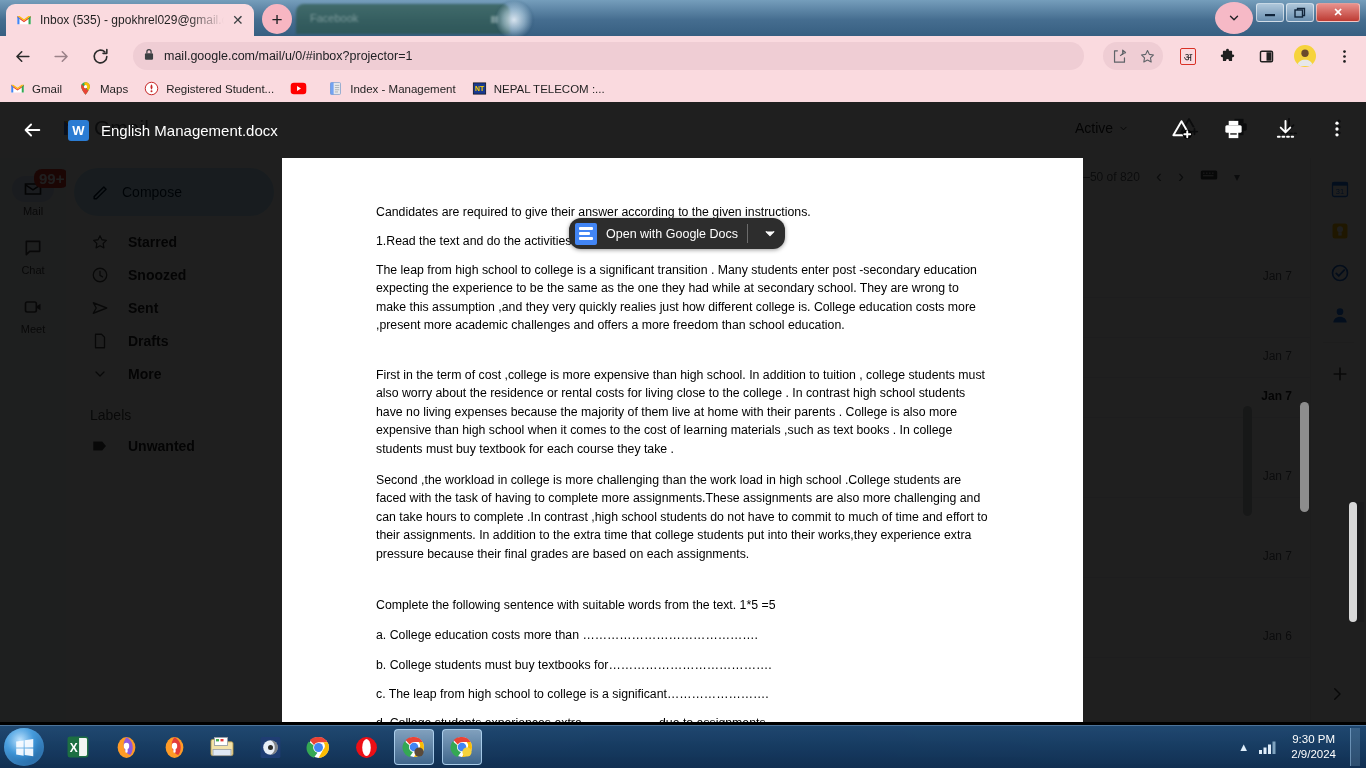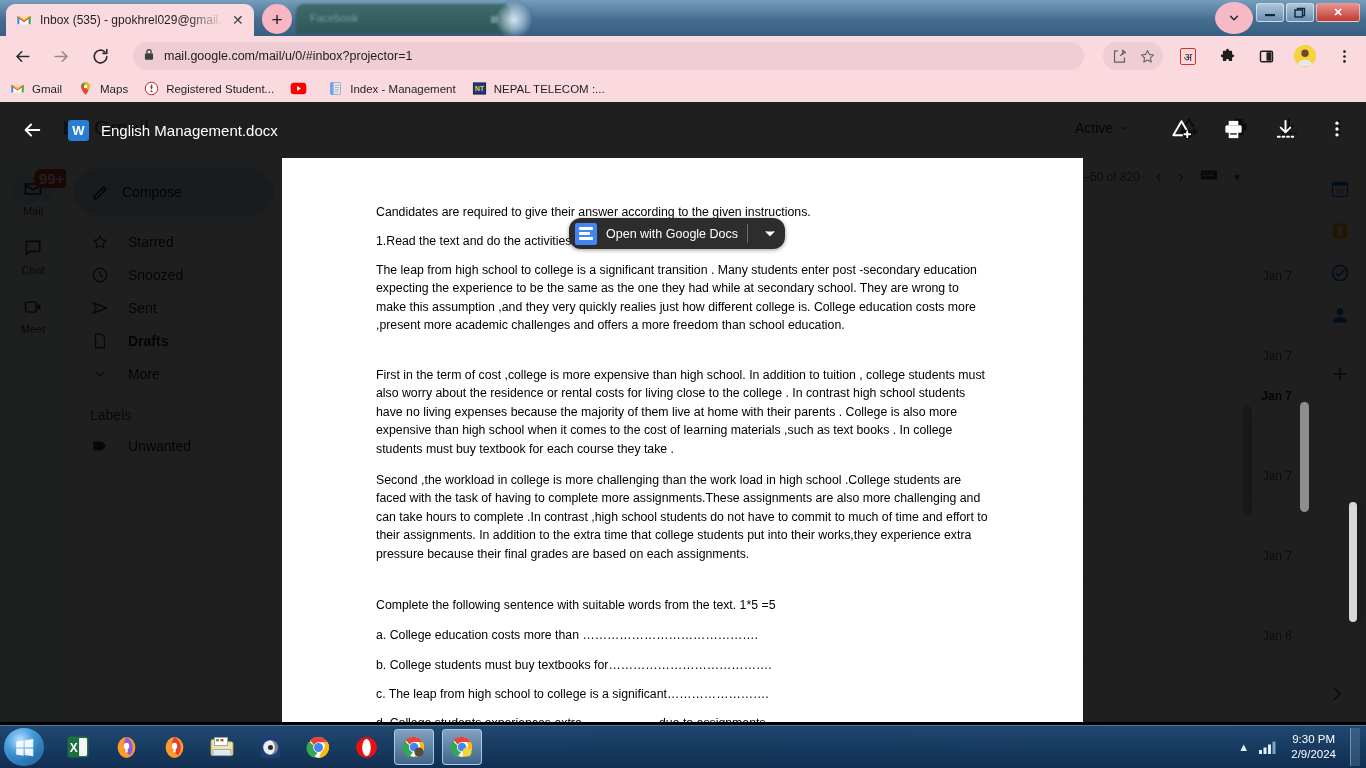--- a/index.html
+++ b/index.html
@@ -135,21 +135,21 @@
 
   .gm-side { position: absolute; left: 66px; top: 56px; width: 216px; bottom: 0; background: #fff; }
   .compose {
     margin: 10px 8px 0 8px; height: 48px; border-radius: 24px; background: #c2e7ff;
     display: flex; align-items: center; gap: 12px; padding-left: 17px;
     font-size: 14px; color: #001d35;
   }
   .nav-item {
     height: 32px; margin: 1px 12px 1px 0; border-radius: 0 16px 16px 0;
     display: flex; align-items: center; gap: 18px; padding-left: 24px;
-    font-size: 14px; color: #202124;
+    font-size: 14px; color: #202124; font-weight: bold;
   }
   .nav-item.sel { background: #d3e3fd; font-weight: bold; }
   .nav-item .nicon { width: 20px; height: 20px; display: flex; align-items: center; justify-content: center; }
   .nav-item .ncount { margin-left: auto; font-size: 12px; }
   .labels-hd { padding: 16px 0 6px 24px; font-size: 14px; color: #444746; }
 
   .gm-list { position: absolute; left: 282px; top: 56px; right: 56px; bottom: 0; background: #fff; }
   .gm-pag { position: absolute; right: 70px; top: 8px; display: flex; align-items: center; gap: 16px; font-size: 12px; color: #5f6368; }
   .mailrow { position: absolute; left: 0; right: 0; height: 40px; border-bottom: 1px solid #eceff1; }
   .mailrow .mdate { position: absolute; right: 18px; top: 11px; font-size: 12px; color: #5f6368; }

